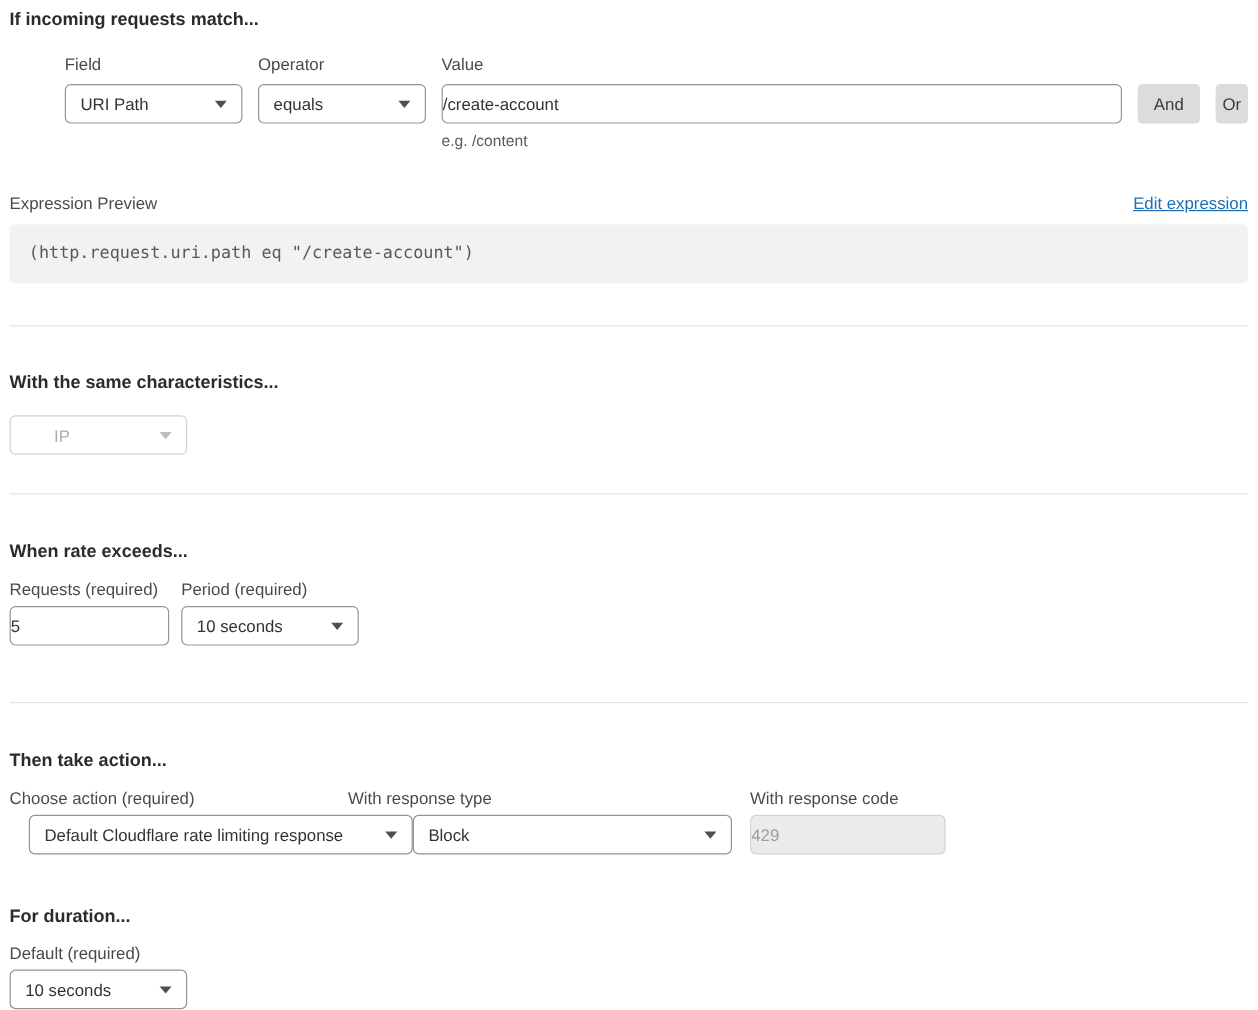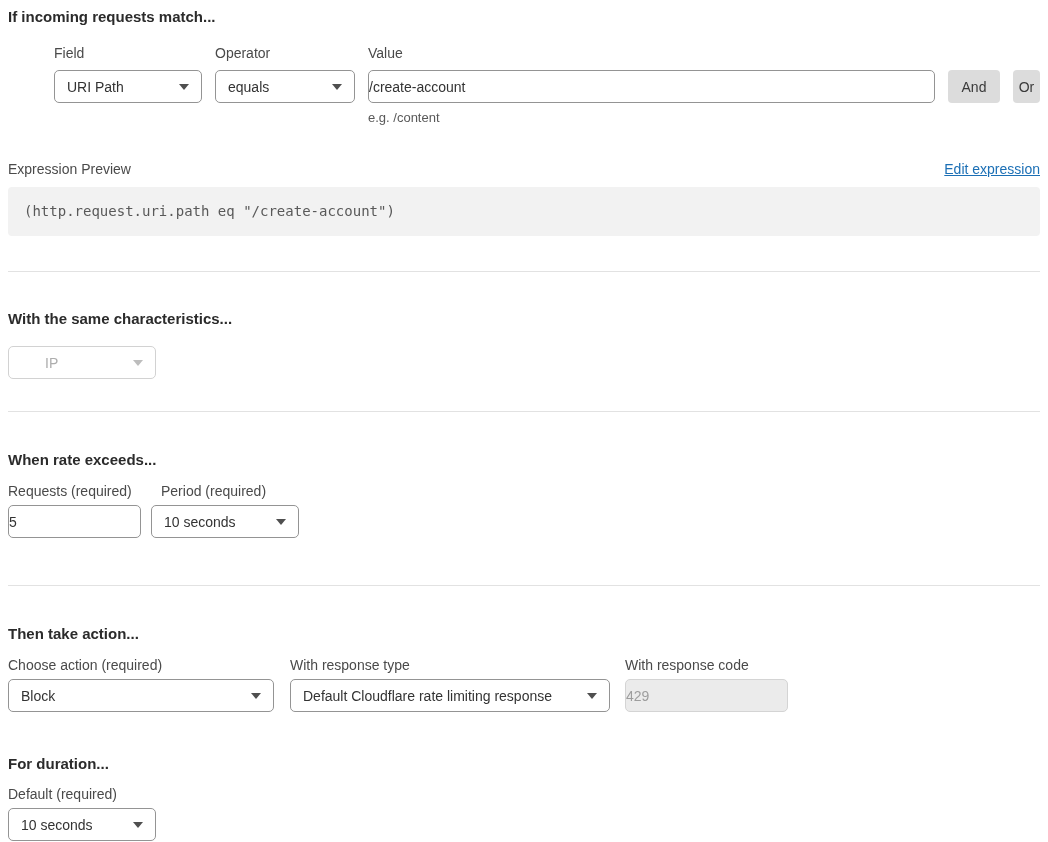--- a/index.html
+++ b/index.html
@@ -122,21 +122,21 @@
   .divider-1 { margin-top: 35px; }
   .divider-2 { margin-top: 32px; }
   .divider-3 { margin-top: 47px; }
 
   
   .char-heading { margin-top: 38px; }
   .char-select { margin-top: 19px; width: 148px; }
 
   
   .rate-heading { margin-top: 39px; }
-  .rate-labels { display: flex; gap: 20px; margin-top: 15px; }
+  .rate-labels { display: flex; gap: 10px; margin-top: 15px; }
   .rate-controls { display: flex; gap: 10px; margin-top: 5px; }
   .w-requests { width: 133px; }
   .w-period { width: 148px; }
 
   
   .action-heading { margin-top: 39px; }
   .action-labels { display: flex; margin-top: 15px; }
   .action-controls { display: flex; margin-top: 5px; }
   .w-action { width: 266px; }
   .w-rtype { width: 320px; margin-left: 16px; }
@@ -225,26 +225,26 @@
   <hr class="divider divider-3">
 
   <section>
     <h2 class="section-heading action-heading">Then take action...</h2>
     <div class="action-labels">
       <span class="field-label w-action">Choose action (required)</span>
       <span class="field-label w-rtype">With response type</span>
       <span class="field-label w-rcode">With response code</span>
     </div>
     <div class="action-controls">
+      <div class="control select w-rtype">
+        <span>Default Cloudflare rate limiting response</span>
+        <span class="chevron"></span>
+      </div>
       <div class="control select w-action">
         <span>Block</span>
-        <span class="chevron"></span>
-      </div>
-      <div class="control select w-rtype">
-        <span>Default Cloudflare rate limiting response</span>
         <span class="chevron"></span>
       </div>
       <div class="w-rcode">
         <input class="text-input" type="text" disabled="" value="429" style="">
       </div>
     </div>
   </section>
 
   <section>
     <h2 class="section-heading dur-heading">For duration...</h2>

